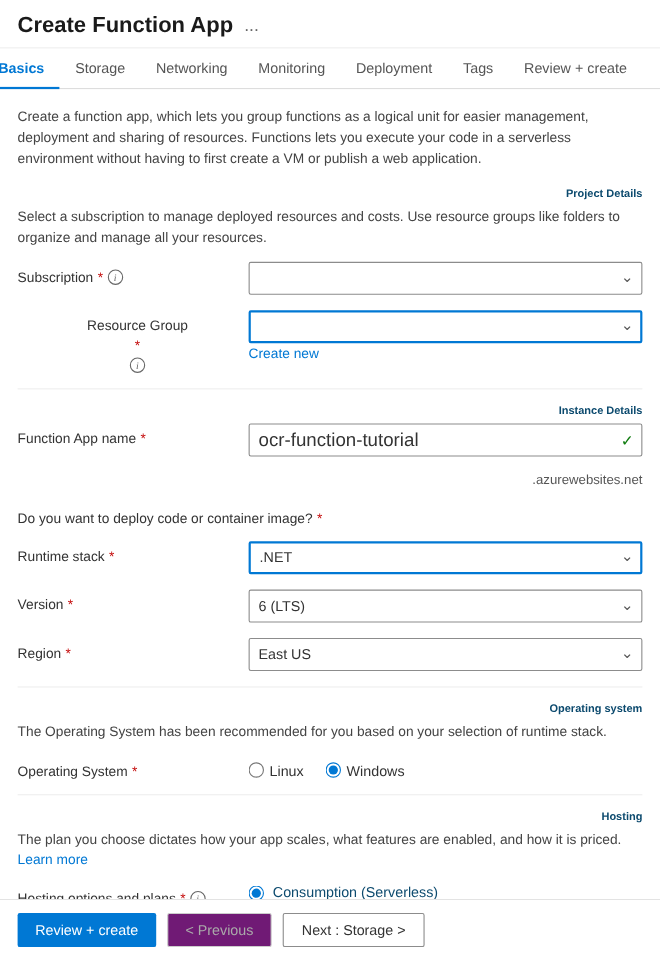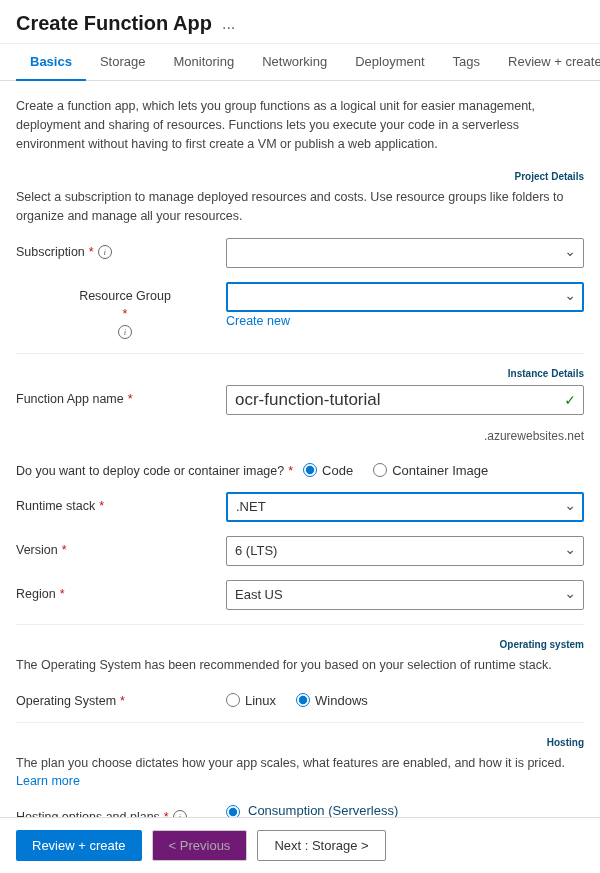--- a/index.html
+++ b/index.html
@@ -30,20 +30,21 @@
       color: #666;
       font-size: 16px;
       cursor: pointer;
     }
 
     .tabs {
       display: flex;
       border-bottom: 1px solid #ddd;
       padding: 0 16px;
       gap: 0;
+      justify-content: flex-end;
     }
 
     .tab {
       padding: 10px 14px;
       font-size: 13px;
       cursor: pointer;
       color: #555;
       border-bottom: 2px solid transparent;
       margin-bottom: -1px;
       white-space: nowrap;
@@ -316,22 +317,22 @@
 <body>
 
 <div class="page-header">
   <h1 class="page-title">Create Function App</h1>
   <span class="ellipsis-icon">...</span>
 </div>
 
 <div class="tabs">
   <div class="tab active">Basics</div>
   <div class="tab">Storage</div>
+  <div class="tab">Networking</div>
   <div class="tab">Monitoring</div>
-  <div class="tab">Networking</div>
   <div class="tab">Deployment</div>
   <div class="tab">Tags</div>
   <div class="tab">Review + create</div>
 </div>
 
 <div class="content">
 
   <p class="description">Create a function app, which lets you group functions as a logical unit for easier management, deployment and sharing of resources. Functions lets you execute your code in a serverless environment without having to first create a VM or publish a web application.</p>
 
   <div class="section">
@@ -384,32 +385,20 @@
           <span class="check-icon">✓</span>
         </div>
         <div class="suffix-text">.azurewebsites.net</div>
       </div>
     </div>
 
     <div class="form-row">
       <div class="form-label">
         <span>Do you want to deploy code or container image?</span>
         <span class="required">*</span>
-      </div>
-      <div class="form-control">
-        <div class="radio-group">
-          <label class="radio-option">
-            <input type="radio" name="deploy" value="code" checked="" style="">
-            <span class="radio-label">Code</span>
-          </label>
-          <label class="radio-option">
-            <input type="radio" name="deploy" value="container" style="">
-            <span class="radio-label">Container Image</span>
-          </label>
-        </div>
       </div>
     </div>
 
     <div class="form-row">
       <div class="form-label">
         <span>Runtime stack</span>
         <span class="required">*</span>
       </div>
       <div class="form-control select-wrapper">
         <select class="select-box active-border">

